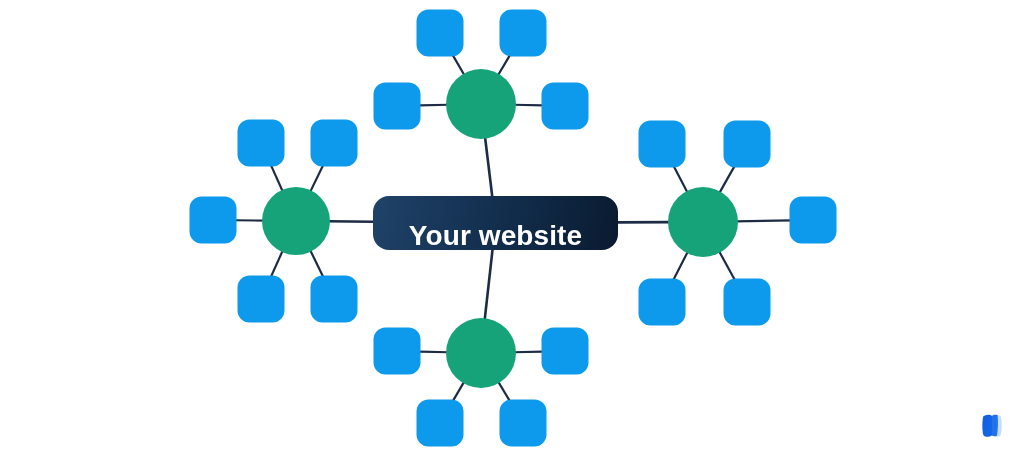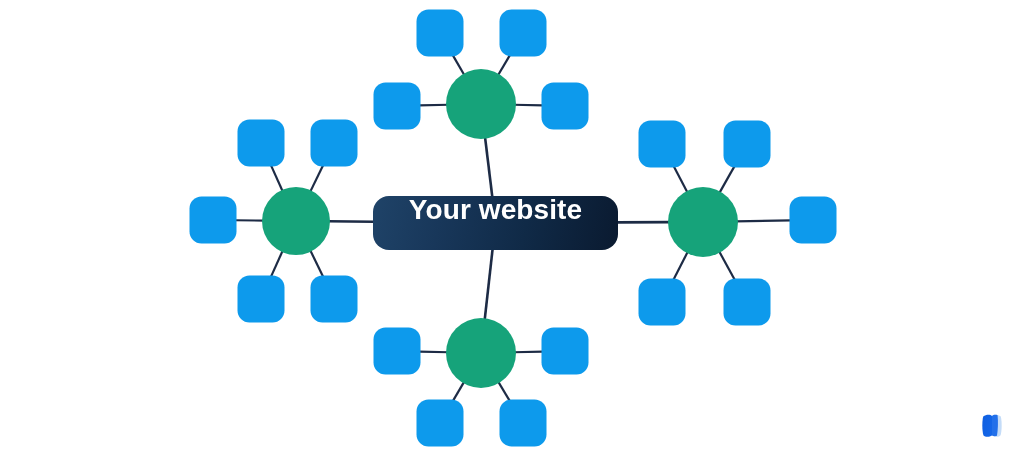--- a/index.html
+++ b/index.html
@@ -29,21 +29,21 @@
   .center-label {
     position: absolute;
     left: 373px;
     top: 196px;
     width: 245px;
     height: 54px;
     box-sizing: border-box;
     border-radius: 16px;
     background: linear-gradient(100deg, #21466b 0%, #143css 0%, #1b3a5c 18%, #122c4a 52%, #0a1a30 100%);
     display: flex;
-    align-items: flex-start;
+    align-items: flex-end;
     justify-content: center;
     z-index: 5;
   }
   .center-label-text {
     color: #ffffff;
     font-family: "Liberation Sans", sans-serif;
     font-size: 28px;
     font-weight: 700;
     letter-spacing: 0.1px;
     line-height: 1;

